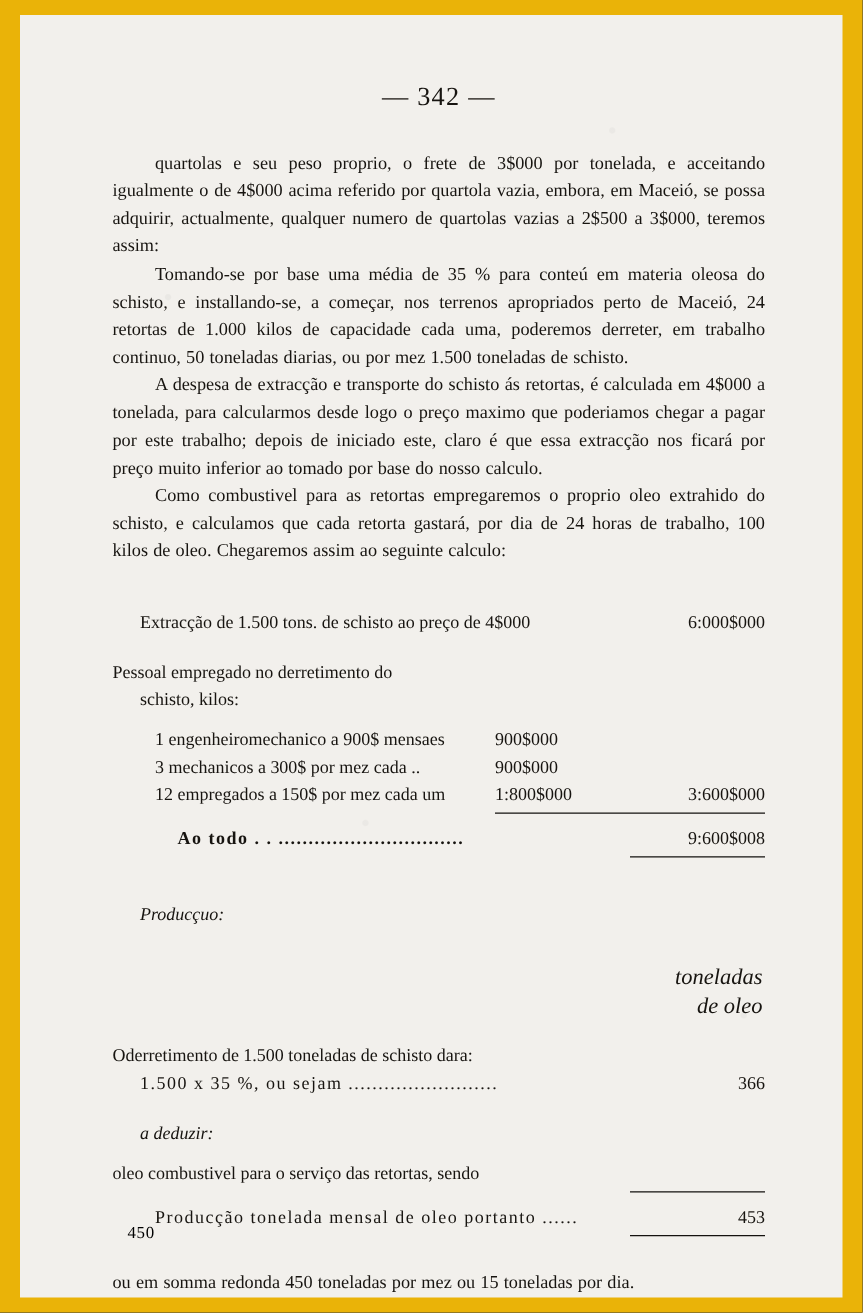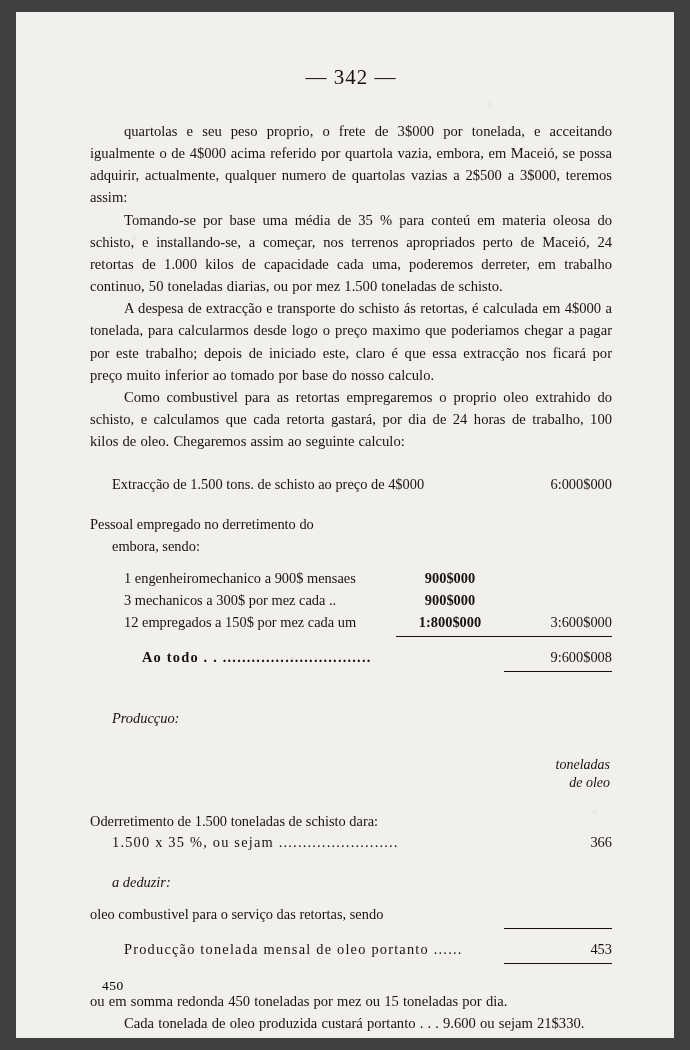--- a/index.html
+++ b/index.html
@@ -9,21 +9,21 @@
   }
   body {
     width: 690px;
     height: 1050px;
     overflow: hidden;
   }
   .page {
     position: relative;
     width: 690px;
     height: 1050px;
-    background: #404040;
+    background: #eab308;
     box-sizing: border-box;
   }
   .paper {
     position: absolute;
     left: 16px;
     top: 12px;
     width: 658px;
     height: 1026px;
     background: #f2f0ec;
     background-image:
@@ -64,39 +64,38 @@
     text-indent: 0;
   }
   .blk {
     margin-top: 2px;
   }
   .spacer-sm { height: 10px; }
   .spacer-md { height: 18px; }
   .spacer-lg { height: 26px; }
 
   .calc {
-    margin-top: 22px;
+    margin-top: 36px;
     font-size: 14.4px;
   }
   .row {
     display: flex;
     align-items: baseline;
     width: 100%;
   }
   .row .lbl {
     flex: 1 1 auto;
     white-space: nowrap;
     overflow: hidden;
   }
   .col-mid {
     width: 108px;
-    text-align: center;
+    text-align: left;
     white-space: nowrap;
     flex: 0 0 auto;
-    font-weight: bold;
   }
   .col-right {
     width: 108px;
     text-align: right;
     white-space: nowrap;
     flex: 0 0 auto;
   }
   .indent1 { padding-left: 22px; }
   .indent2 { padding-left: 34px; }
   .indent3 { padding-left: 52px; font-weight: bold; }
@@ -114,21 +113,21 @@
   }
   .rule-seg.blank { border-top: none; }
 
   .ital {
     font-style: italic;
   }
   .tons-head {
     text-align: right;
     font-style: italic;
     line-height: 1.32;
-    font-size: 14px;
+    font-size: 18px;
     padding-right: 2px;
   }
   .pagenum-bottom {
     position: absolute;
     left: 86px;
     bottom: 44px;
     font-size: 13.5px;
     font-family: "Liberation Serif", serif;
     letter-spacing: 0.5px;
   }
@@ -156,21 +155,21 @@
           <div class="lbl indent1">Extracção de 1.500 tons. de schisto ao preço de 4$000</div>
           <div class="col-right">6:000$000</div>
         </div>
 
         <div class="spacer-md"></div>
 
         <div class="row">
           <div class="lbl">Pessoal empregado no derretimento do</div>
         </div>
         <div class="row">
-          <div class="lbl indent1">embora, sendo:</div>
+          <div class="lbl indent1">schisto, kilos:</div>
         </div>
 
         <div class="spacer-sm"></div>
 
         <div class="row">
           <div class="lbl indent2">1 engenheiromechanico a 900$ mensaes</div>
           <div class="col-mid">900$000</div>
           <div class="col-right"></div>
         </div>
         <div class="row">

